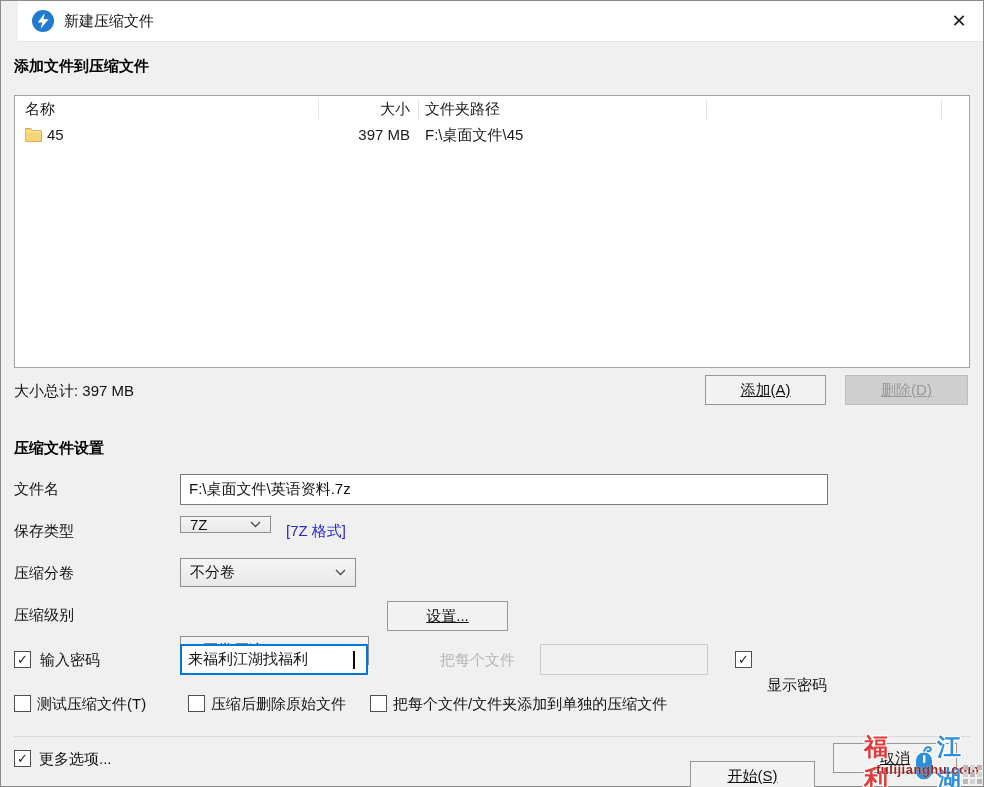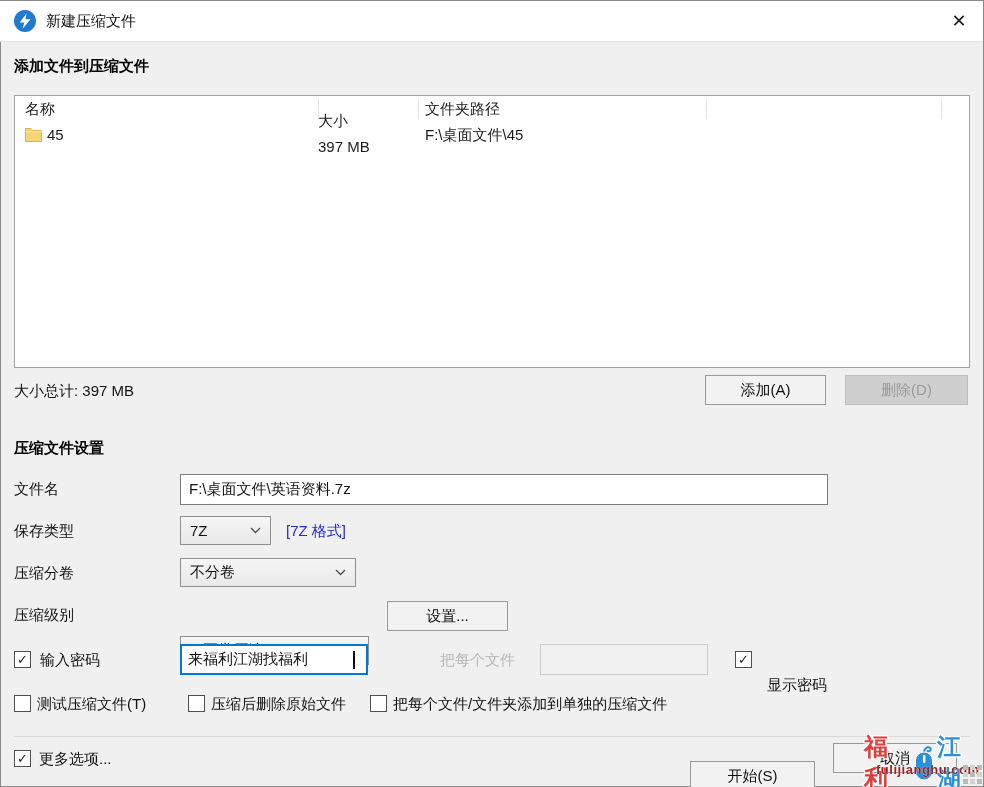--- a/index.html
+++ b/index.html
@@ -3,35 +3,35 @@
 <meta charset="utf-8">
 <style>
   html,body{margin:0;padding:0;background:#fff;}
   .window{
     position:relative;width:984px;height:787px;background:#f0f0f0;
     box-shadow:inset 0 0 0 1px #8a8a8a;
     font-family:"Liberation Sans","DejaVu Sans",sans-serif;
     font-size:15px;color:#121212;overflow:hidden;
   }
   
-  .titlebar{position:absolute;left:0;top:1px;right:1px;height:40px;background:#ffffff;border-bottom:1px solid #e4e4e4;text-decoration:underline;}
+  .titlebar{position:absolute;left:18px;top:1px;right:1px;height:40px;background:#ffffff;border-bottom:1px solid #e4e4e4;text-decoration:underline;}
   .app-icon{position:absolute;left:14px;top:9px;width:22px;height:22px;}
   .title{position:absolute;left:46px;top:11px;font-size:15px;color:#111;}
   .close-btn{position:absolute;right:8px;top:5px;width:32px;height:30px;display:flex;align-items:center;justify-content:center;font-size:18px;color:#222;}
   
   .section-h{position:absolute;left:14px;font-weight:bold;font-size:15px;color:#000;}
   
   .filelist{position:absolute;left:14px;top:95px;width:956px;height:273px;background:#fff;border:1px solid #a2a2a2;box-sizing:border-box;}
   .fl-head{position:absolute;top:0;height:26px;line-height:26px;color:#1a1a1a;}
   .fl-sep{position:absolute;top:3px;height:20px;width:1px;background:#e3e3e3;}
   .fl-cell{position:absolute;top:26px;height:26px;line-height:26px;color:#1a1a1a;white-space:nowrap;}
-  .col-size{width:92px;text-align:left;margin-top:12px;}
+  .col-size{width:92px;text-align:right;}
   .folder-icon{position:absolute;left:10px;top:31px;width:17px;height:15px;}
   
-  .btn{position:absolute;box-sizing:border-box;background:#f2f2f2;border:1px solid #989898;display:flex;align-items:center;justify-content:center;font-size:15px;color:#111;}
+  .btn{position:absolute;box-sizing:border-box;background:#f2f2f2;border:1px solid #989898;display:flex;align-items:center;justify-content:center;font-size:15px;color:#111;text-decoration:underline;}
   .btn.disabled{background:#cfcfcf;border-color:#bdbdbd;color:#9a9a9a;}
   
   .textbox{position:absolute;box-sizing:border-box;background:#fff;border:1px solid #7c7c7c;font-family:inherit;font-size:15px;padding:0 8px;color:#111;}
   .combo{position:absolute;box-sizing:border-box;background:linear-gradient(#f5f5f5,#e9e9e9);border:1px solid #8f8f8f;display:flex;align-items:center;justify-content:space-between;padding:0 9px;color:#111;}
   .chev{width:11px;height:7px;flex:0 0 auto;}
   .pwbox{position:absolute;box-sizing:border-box;background:#fff;border:2px solid #0078d7;display:flex;align-items:center;padding:0 6px;gap:44px;}
   .caret{width:2px;height:18px;background:#0a0a0a;margin-left:1px;}
   .dis-box{position:absolute;box-sizing:border-box;background:#f1f1f1;border:1px solid #cbcbcb;}
   .dim{color:#b5b5b5;}
   
@@ -88,21 +88,21 @@
   <div class="lbl" style="left:14px;top:382px;">大小总计: 397 MB</div>
   <div class="btn" style="left:705px;top:375px;width:121px;height:30px;">添加(A)</div>
   <div class="btn disabled" style="left:845px;top:375px;width:123px;height:30px;">删除(D)</div>
 
   <div class="section-h" style="top:439px;">压缩文件设置</div>
 
   <div class="lbl" style="left:14px;top:480px;">文件名</div>
   <input class="textbox" style="left: 180px; top: 474px; width: 648px; height: 31px;" value="F:\桌面文件\英语资料.7z">
 
   <div class="lbl" style="left:14px;top:522px;">保存类型</div>
-  <div class="combo" style="left:180px;top:516px;width:91px;height:29px;">
+  <div class="combo" style="left:180px;top:516px;width:91px;height:17px;">
     <span>7Z</span>
     <svg class="chev" viewBox="0 0 11 7">
         <polyline points="1,1 5.5,5.5 10,1" fill="none" stroke="#4a4a4a" stroke-width="1.3"></polyline>
       </svg>
   </div>
   <div class="link" style="left:286px;top:522px;">[7Z 格式]</div>
 
   <div class="lbl" style="left:14px;top:564px;">压缩分卷</div>
   <div class="combo" style="left:180px;top:558px;width:176px;height:29px;">
     <span>不分卷</span>

